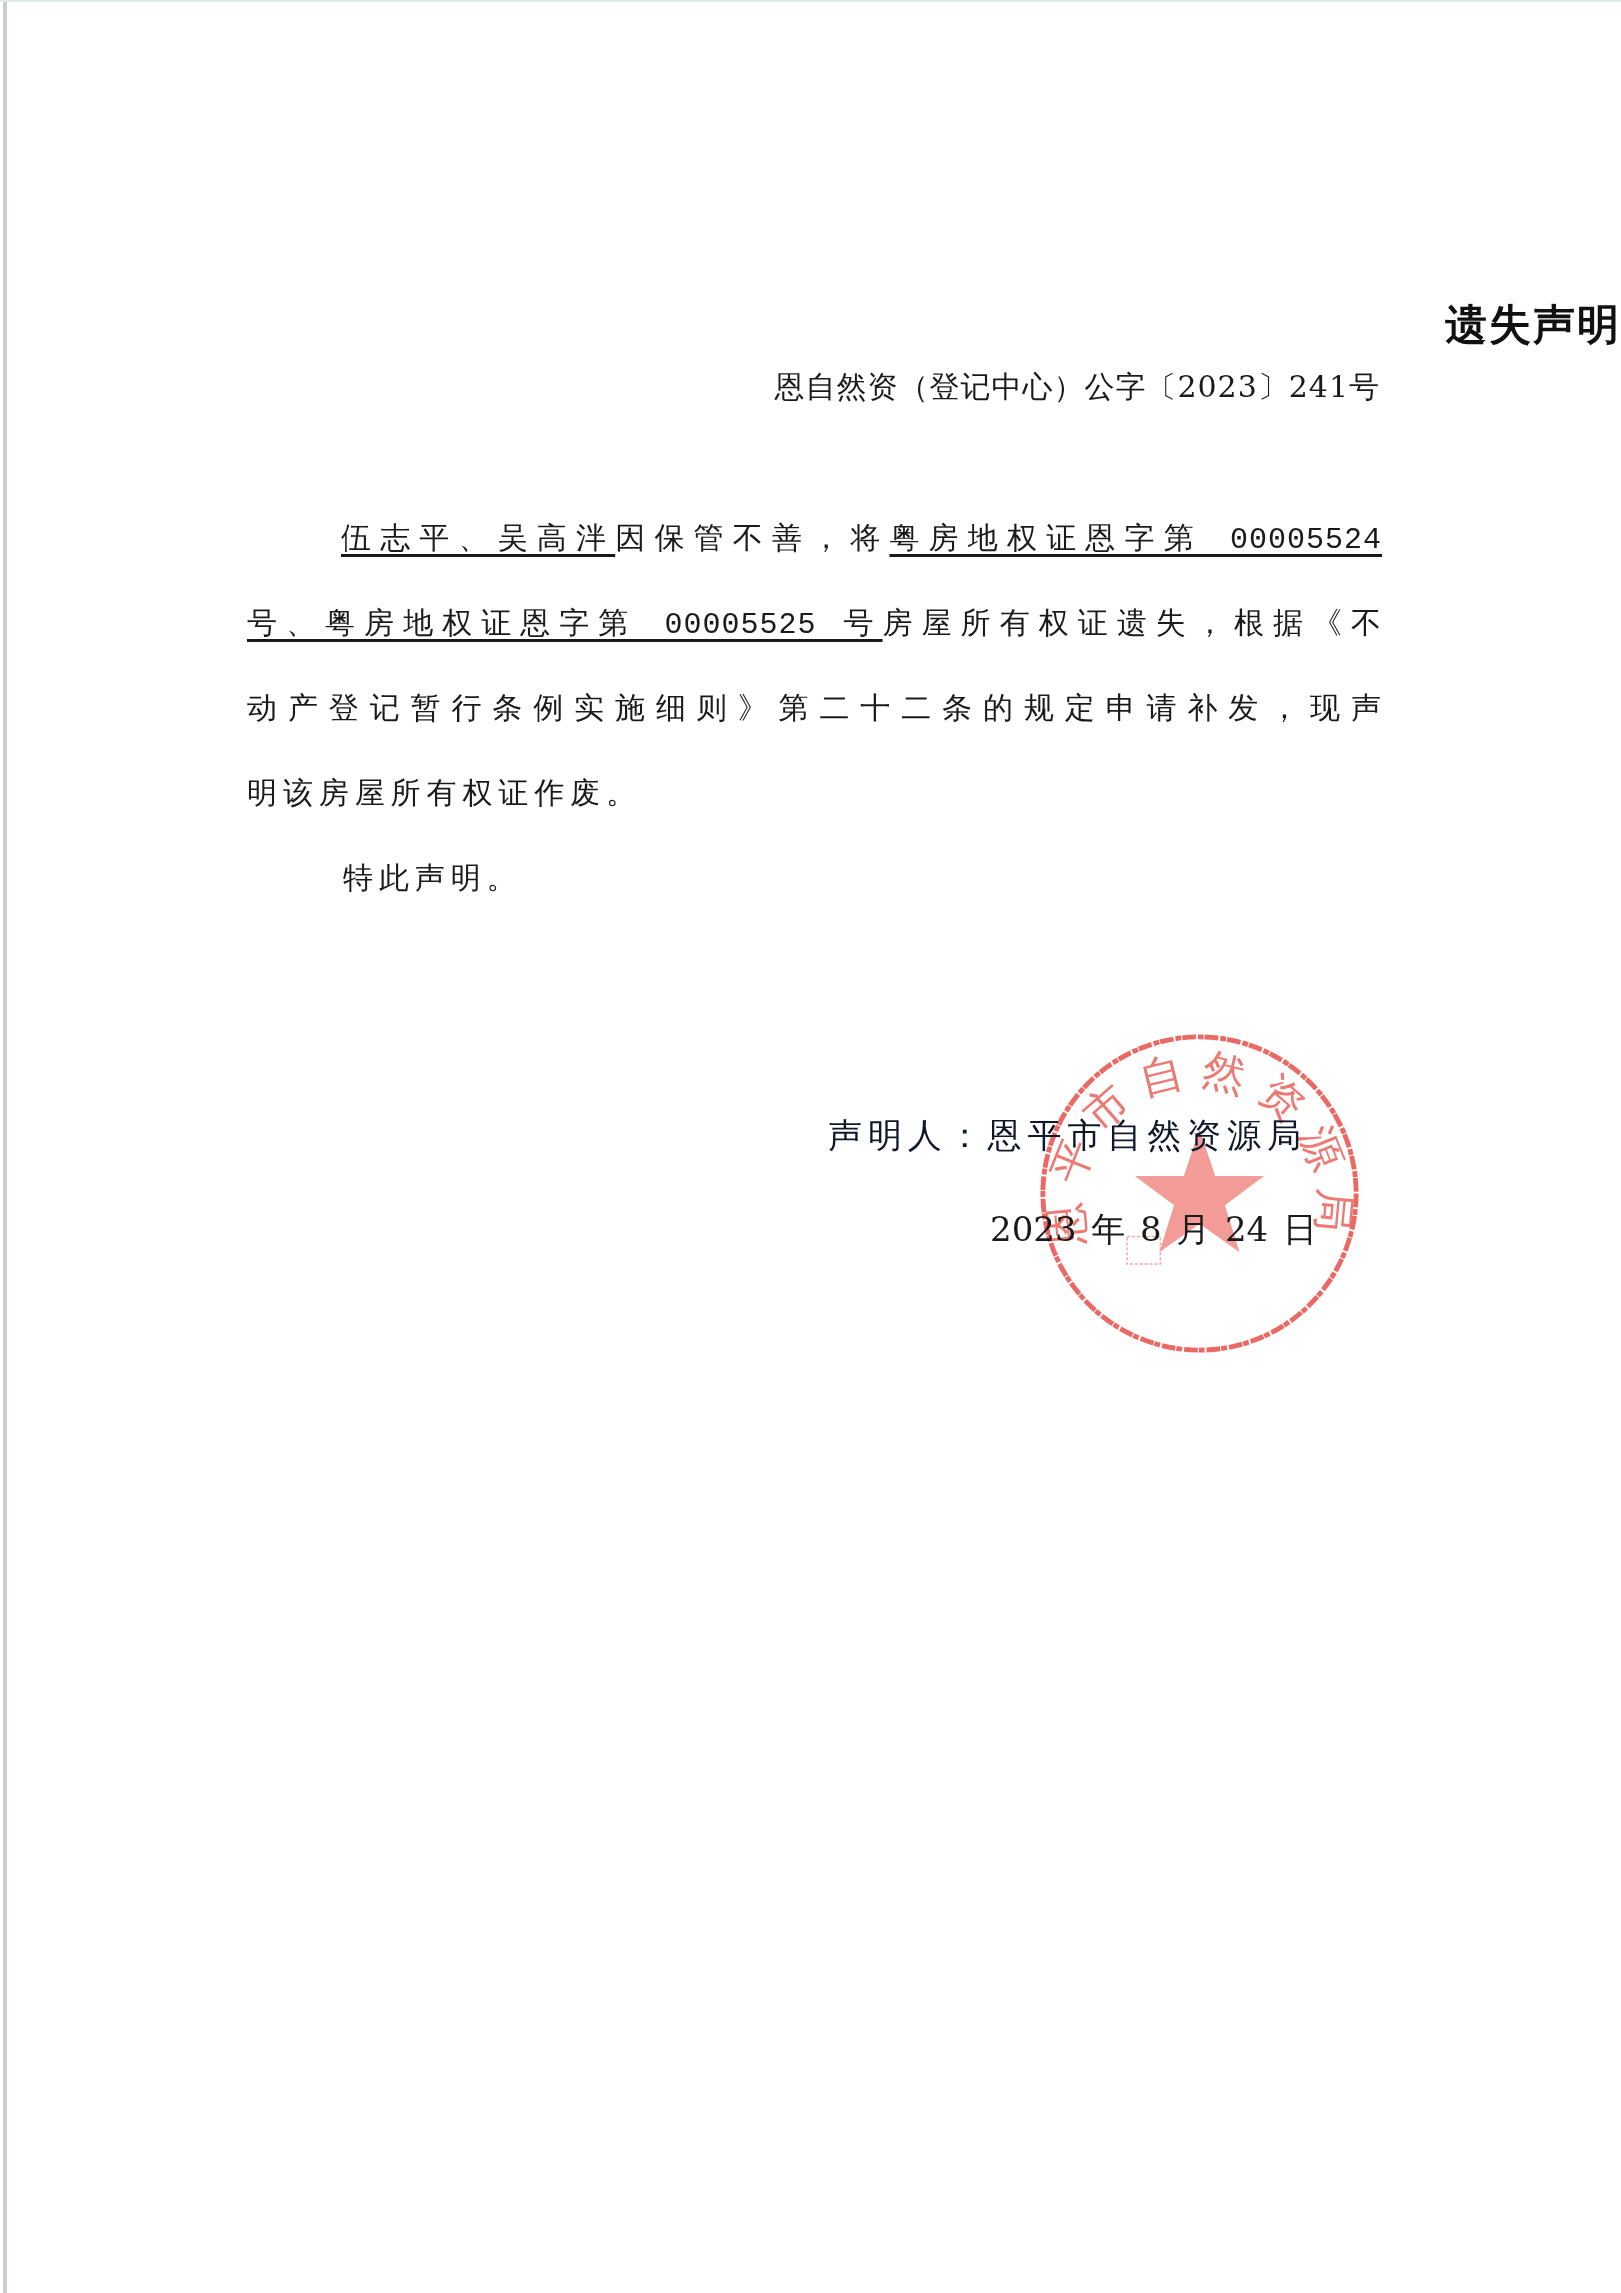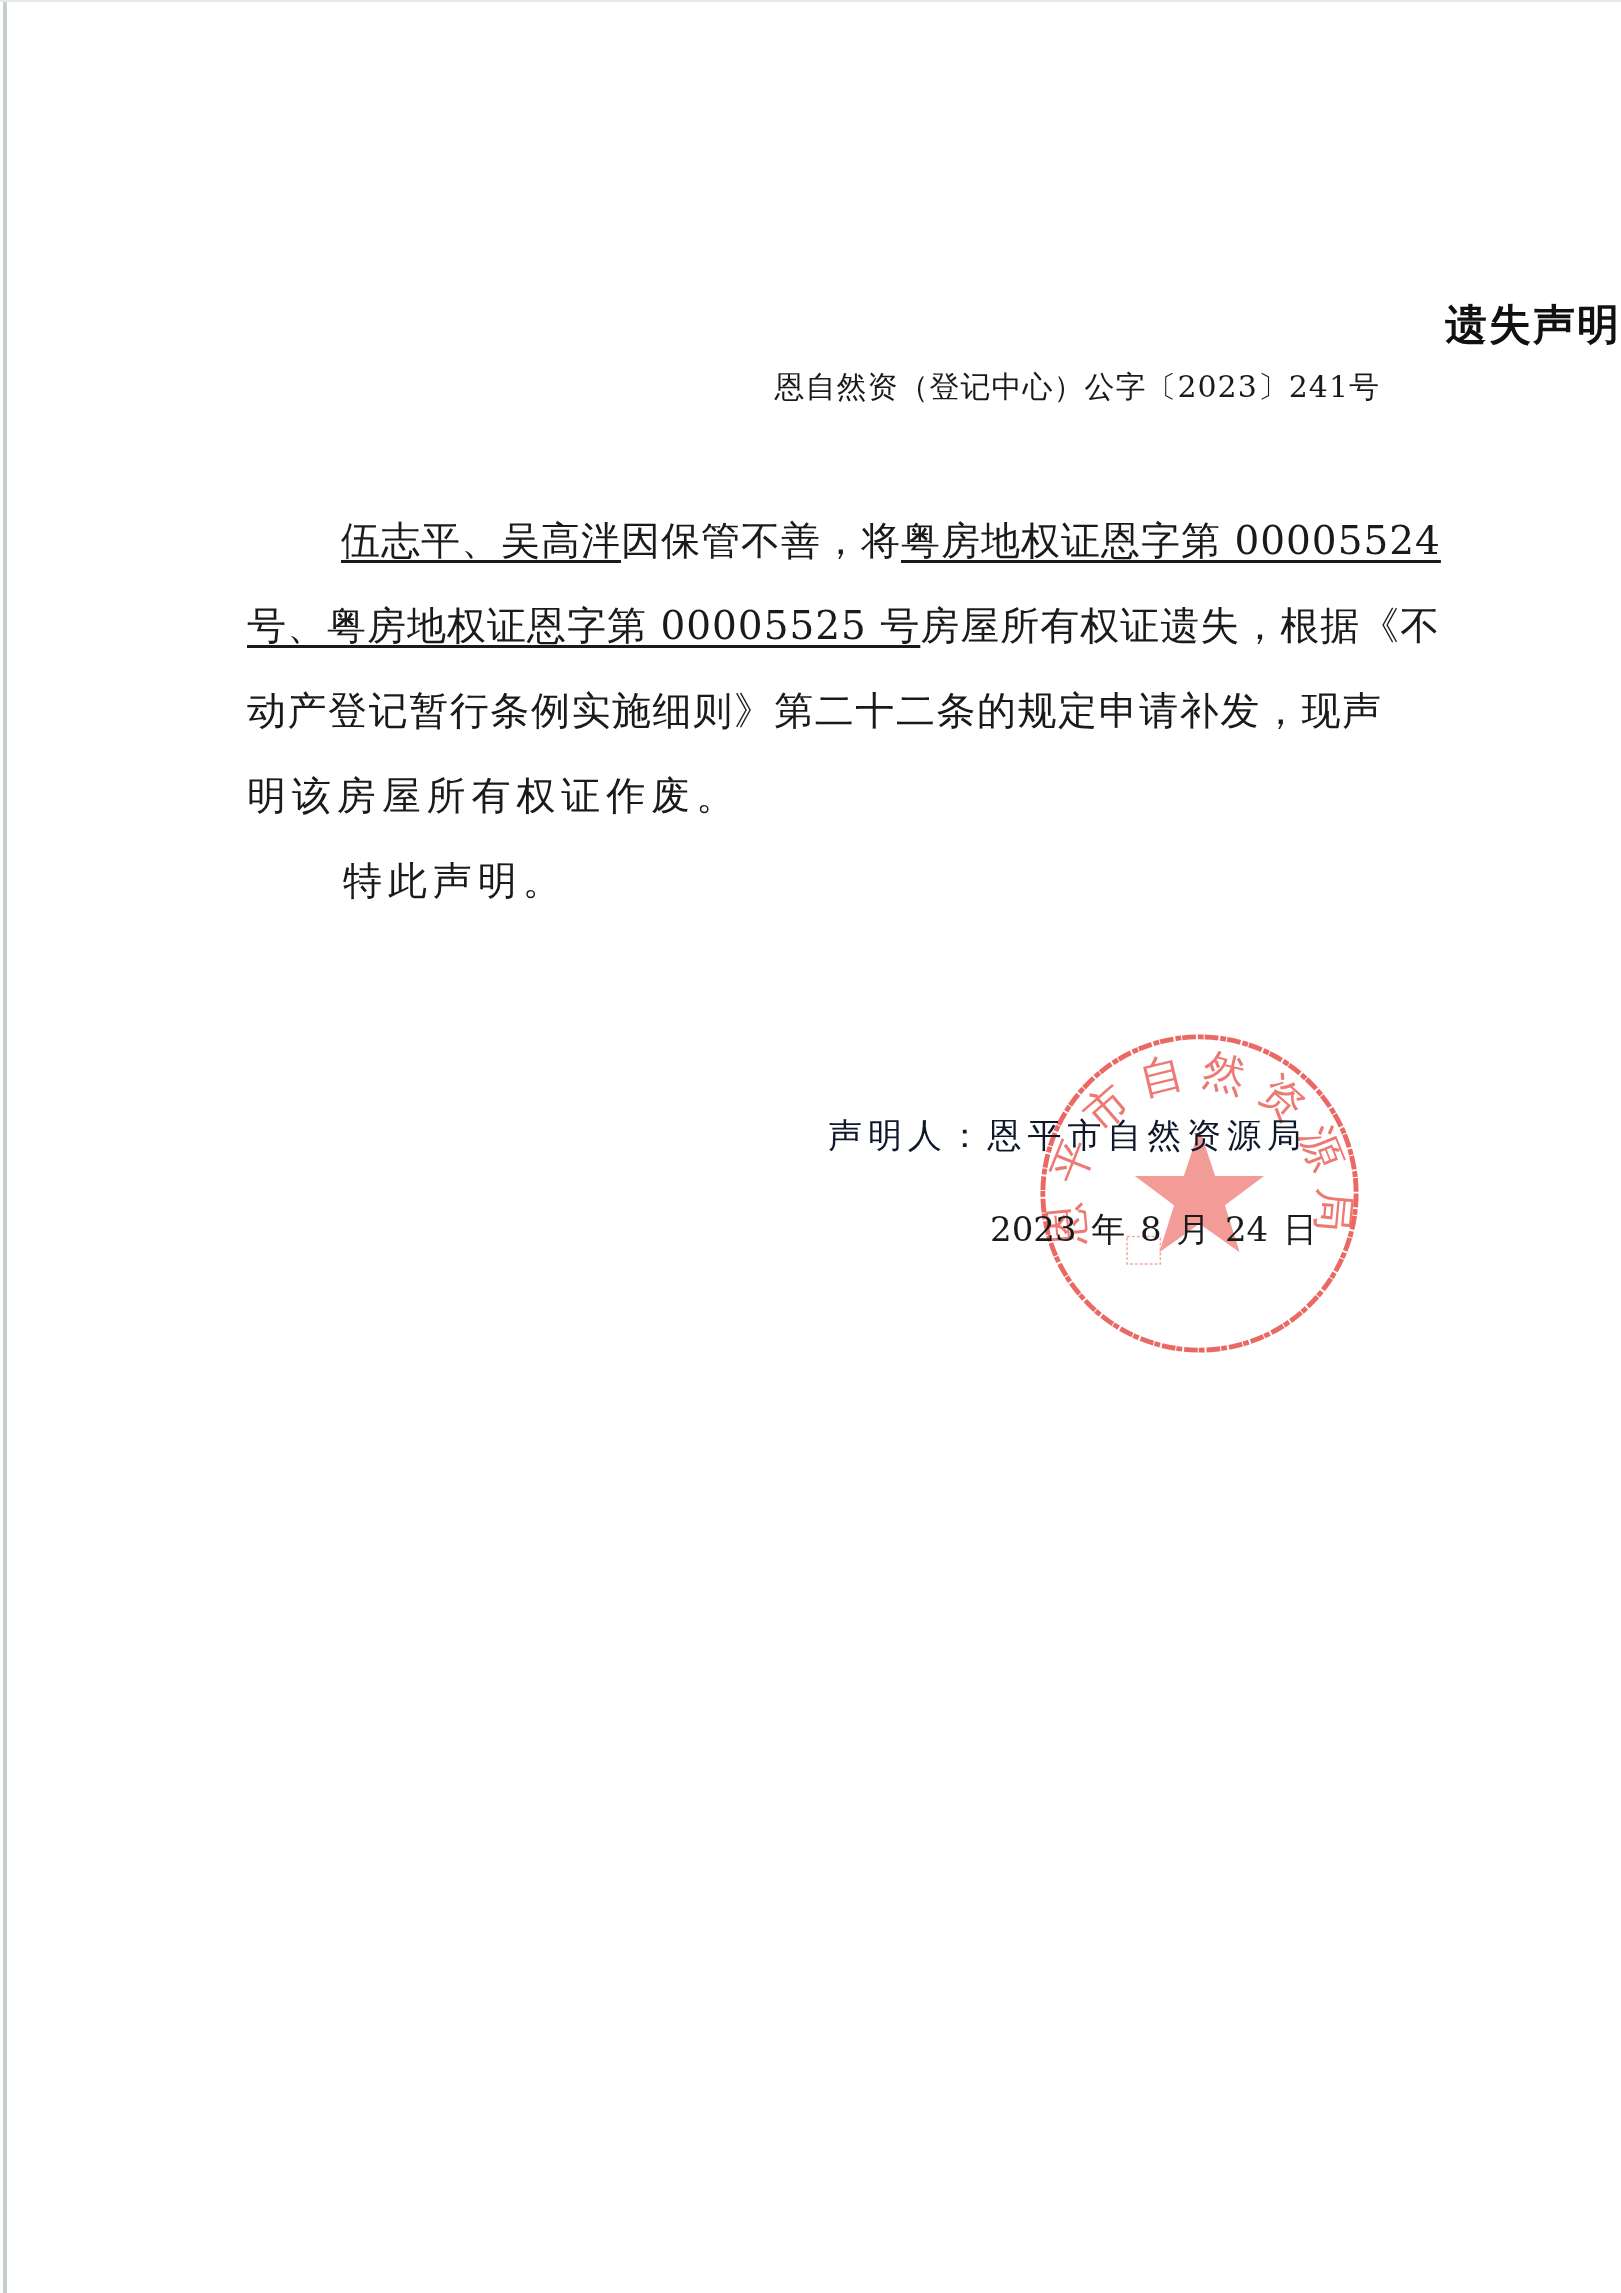--- a/index.html
+++ b/index.html
@@ -47,22 +47,23 @@
       font-size: 30px;
       line-height: 43px;
       white-space: nowrap;
       letter-spacing: 1px;
       color: #1a1a1a;
     }
     .body-text {
       position: absolute;
       left: 247px; top: 512px;
       width: 1135px;
-      font-size: 39px;
+      font-size: 30px;
       color: #1a1a1a;
+      font-family: Liberation Mono, monospace;
     }
     .line {
       height: 85px;
       line-height: 57px;
       white-space: nowrap;
       display: flex;
       justify-content: space-between;
     }
     .line.indent { padding-left: 94px; }
     .line.last { justify-content: flex-start; }

